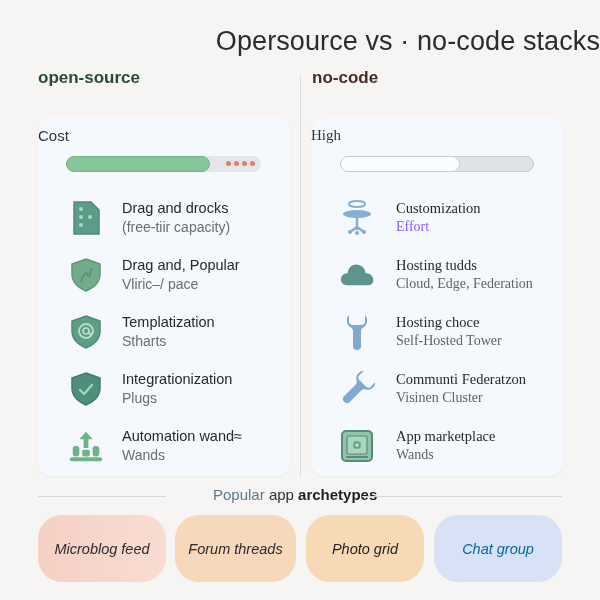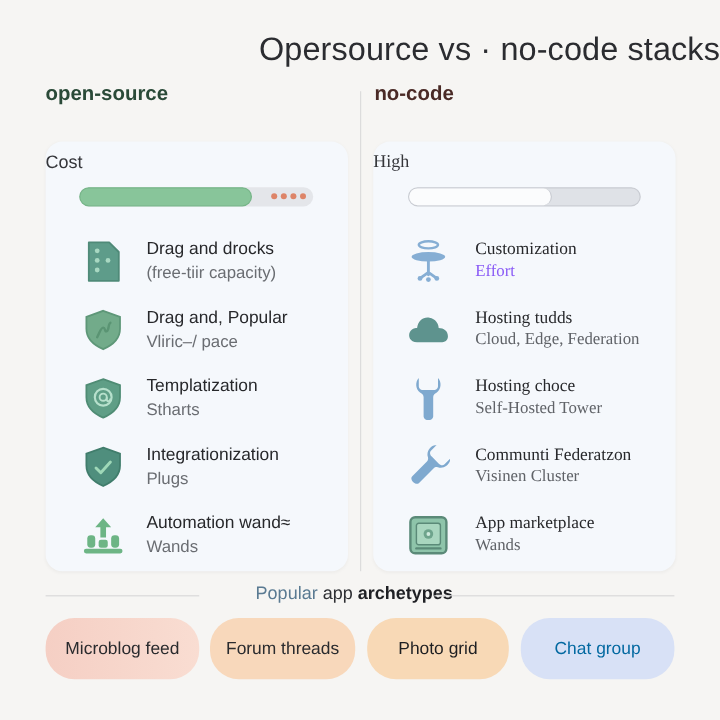--- a/index.html
+++ b/index.html
@@ -41,21 +41,21 @@
     .section-title-row { position: absolute; top: 486px; left: 38px; width: 524px; height: 22px; }
     .section-line { position: absolute; top: 10px; height: 1px; background: #d9d9d9; }
     .section-line.l { left: 0; width: 128px; }
     .section-line.r { right: 0; width: 200px; }
     .section-title { position: absolute; left: 142px; top: 0; font-size: 15px; white-space: nowrap; margin-left: 33px; }
     .section-title .w1 { color: #5a7a92; }
     .section-title .w2 { color: #2e2f33; }
     .section-title .w3 { color: #1f2024; font-weight: 700; }
 
     .chips { position: absolute; top: 515px; left: 38px; width: 524px; height: 52px; }
-    .chip { position: absolute; top: 0; height: 51px; border-radius: 24px; display: flex; align-items: center; justify-content: center; font-size: 14.5px; color: #2a2b2e; }
+    .chip { position: absolute; top: 0; height: 67px; border-radius: 24px; display: flex; align-items: center; justify-content: center; font-size: 14.5px; color: #2a2b2e; font-style: italic; }
   </style>
 </head>
 <body>
 
 <div class="title">Opersource vs · no-code stacks</div>
 
 <div class="col-head left">open-source</div>
 <div class="col-head right">no-code</div>
 
 <div class="divider"></div>

